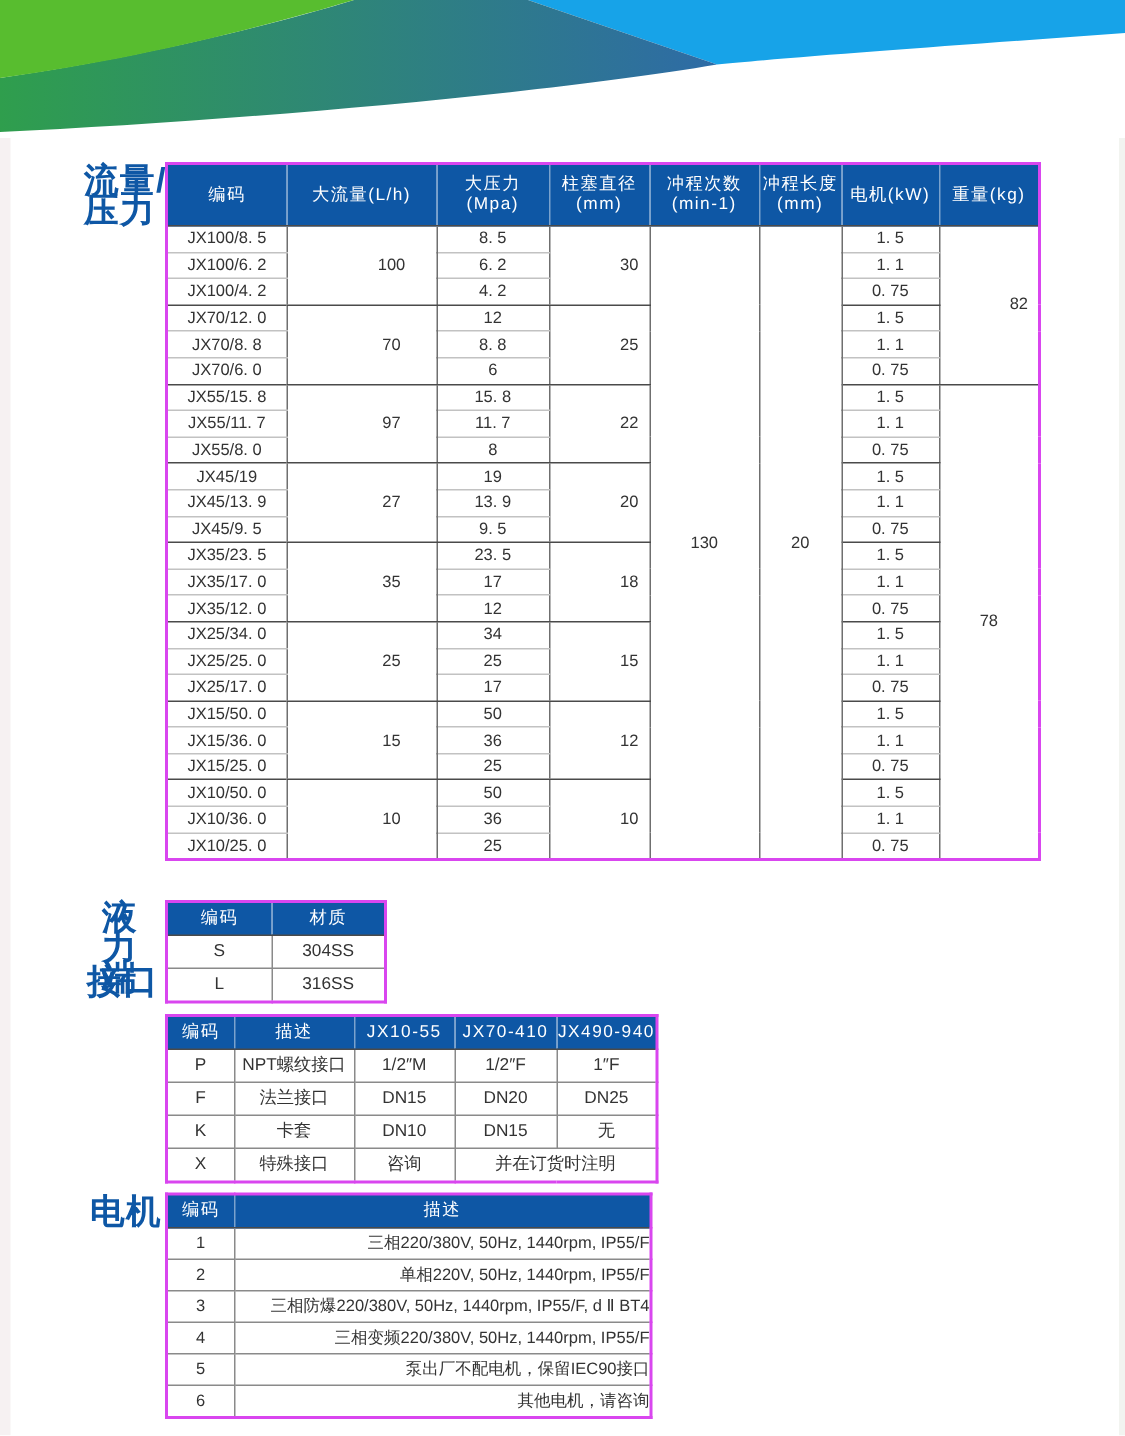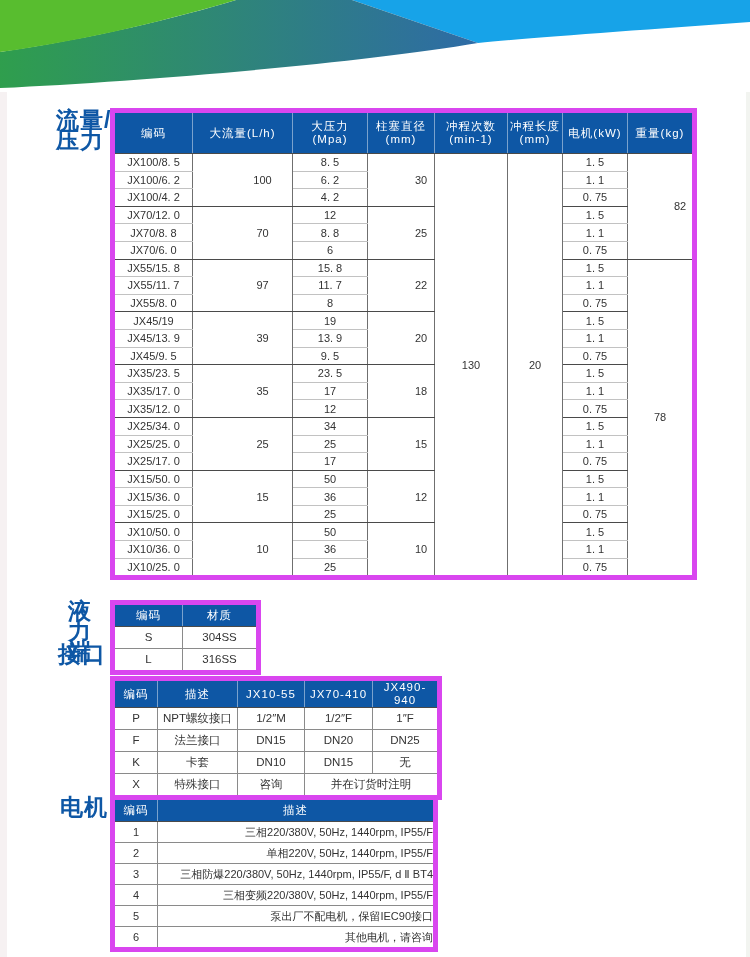--- a/index.html
+++ b/index.html
@@ -6,21 +6,21 @@
   body{width:750px;height:957px;position:relative;background:#ffffff;
        font-family:"Liberation Sans","DejaVu Sans",sans-serif;overflow:hidden;}
   .banner{position:absolute;top:0;left:0;width:750px;height:95px;display:block;}
   .edge-strip{position:absolute;top:92px;bottom:0;}
   .edge-strip.left{left:0;width:7px;background:#f6f1f2;}
   .edge-strip.right{right:0;width:4px;background:#f2f4f0;}
   .sec-label{position:absolute;color:#0e57a5;font-weight:bold;font-size:23px;
              line-height:20px;letter-spacing:1px;}
   .sec-label.center{text-align:center;}
   table.t{border-collapse:collapse;table-layout:fixed;position:absolute;
-          color:#333;border:5px solid #d946ef;}
+          color:#333;border:2px solid #d946ef;}
   table.t th{background:#0e57a5;color:#ffffff;font-weight:normal;font-size:11.5px;
              line-height:13px;padding:0;text-align:center;letter-spacing:1px;
              border-left:1px solid rgba(255,255,255,0.45);
              border-bottom:1px solid #4a4a4a;}
   table.t th:first-child{border-left:none;}
   table.t td{text-align:center;padding:0;line-height:1.1;
              border-right:1px solid #6f6f6f;border-bottom:1px solid #c2c2c2;}
   #flow-table{left:110px;top:108px;width:582px;}
   #flow-table th{height:40px;}
   #flow-table td{height:16.6px;font-size:11px;}
@@ -139,21 +139,21 @@
         <td>11. 7</td>
         <td>1. 1</td>
       </tr>
       <tr class="ge">
         <td>JX55/8. 0</td>
         <td>8</td>
         <td>0. 75</td>
       </tr>
       <tr>
         <td>JX45/19</td>
-        <td rowspan="3" class="dark-bottom">39</td>
+        <td rowspan="3" class="dark-bottom">27</td>
         <td>19</td>
         <td rowspan="3" class="dark-bottom">20</td>
         <td>1. 5</td>
       </tr>
       <tr>
         <td>JX45/13. 9</td>
         <td>13. 9</td>
         <td>1. 1</td>
       </tr>
       <tr class="ge">

